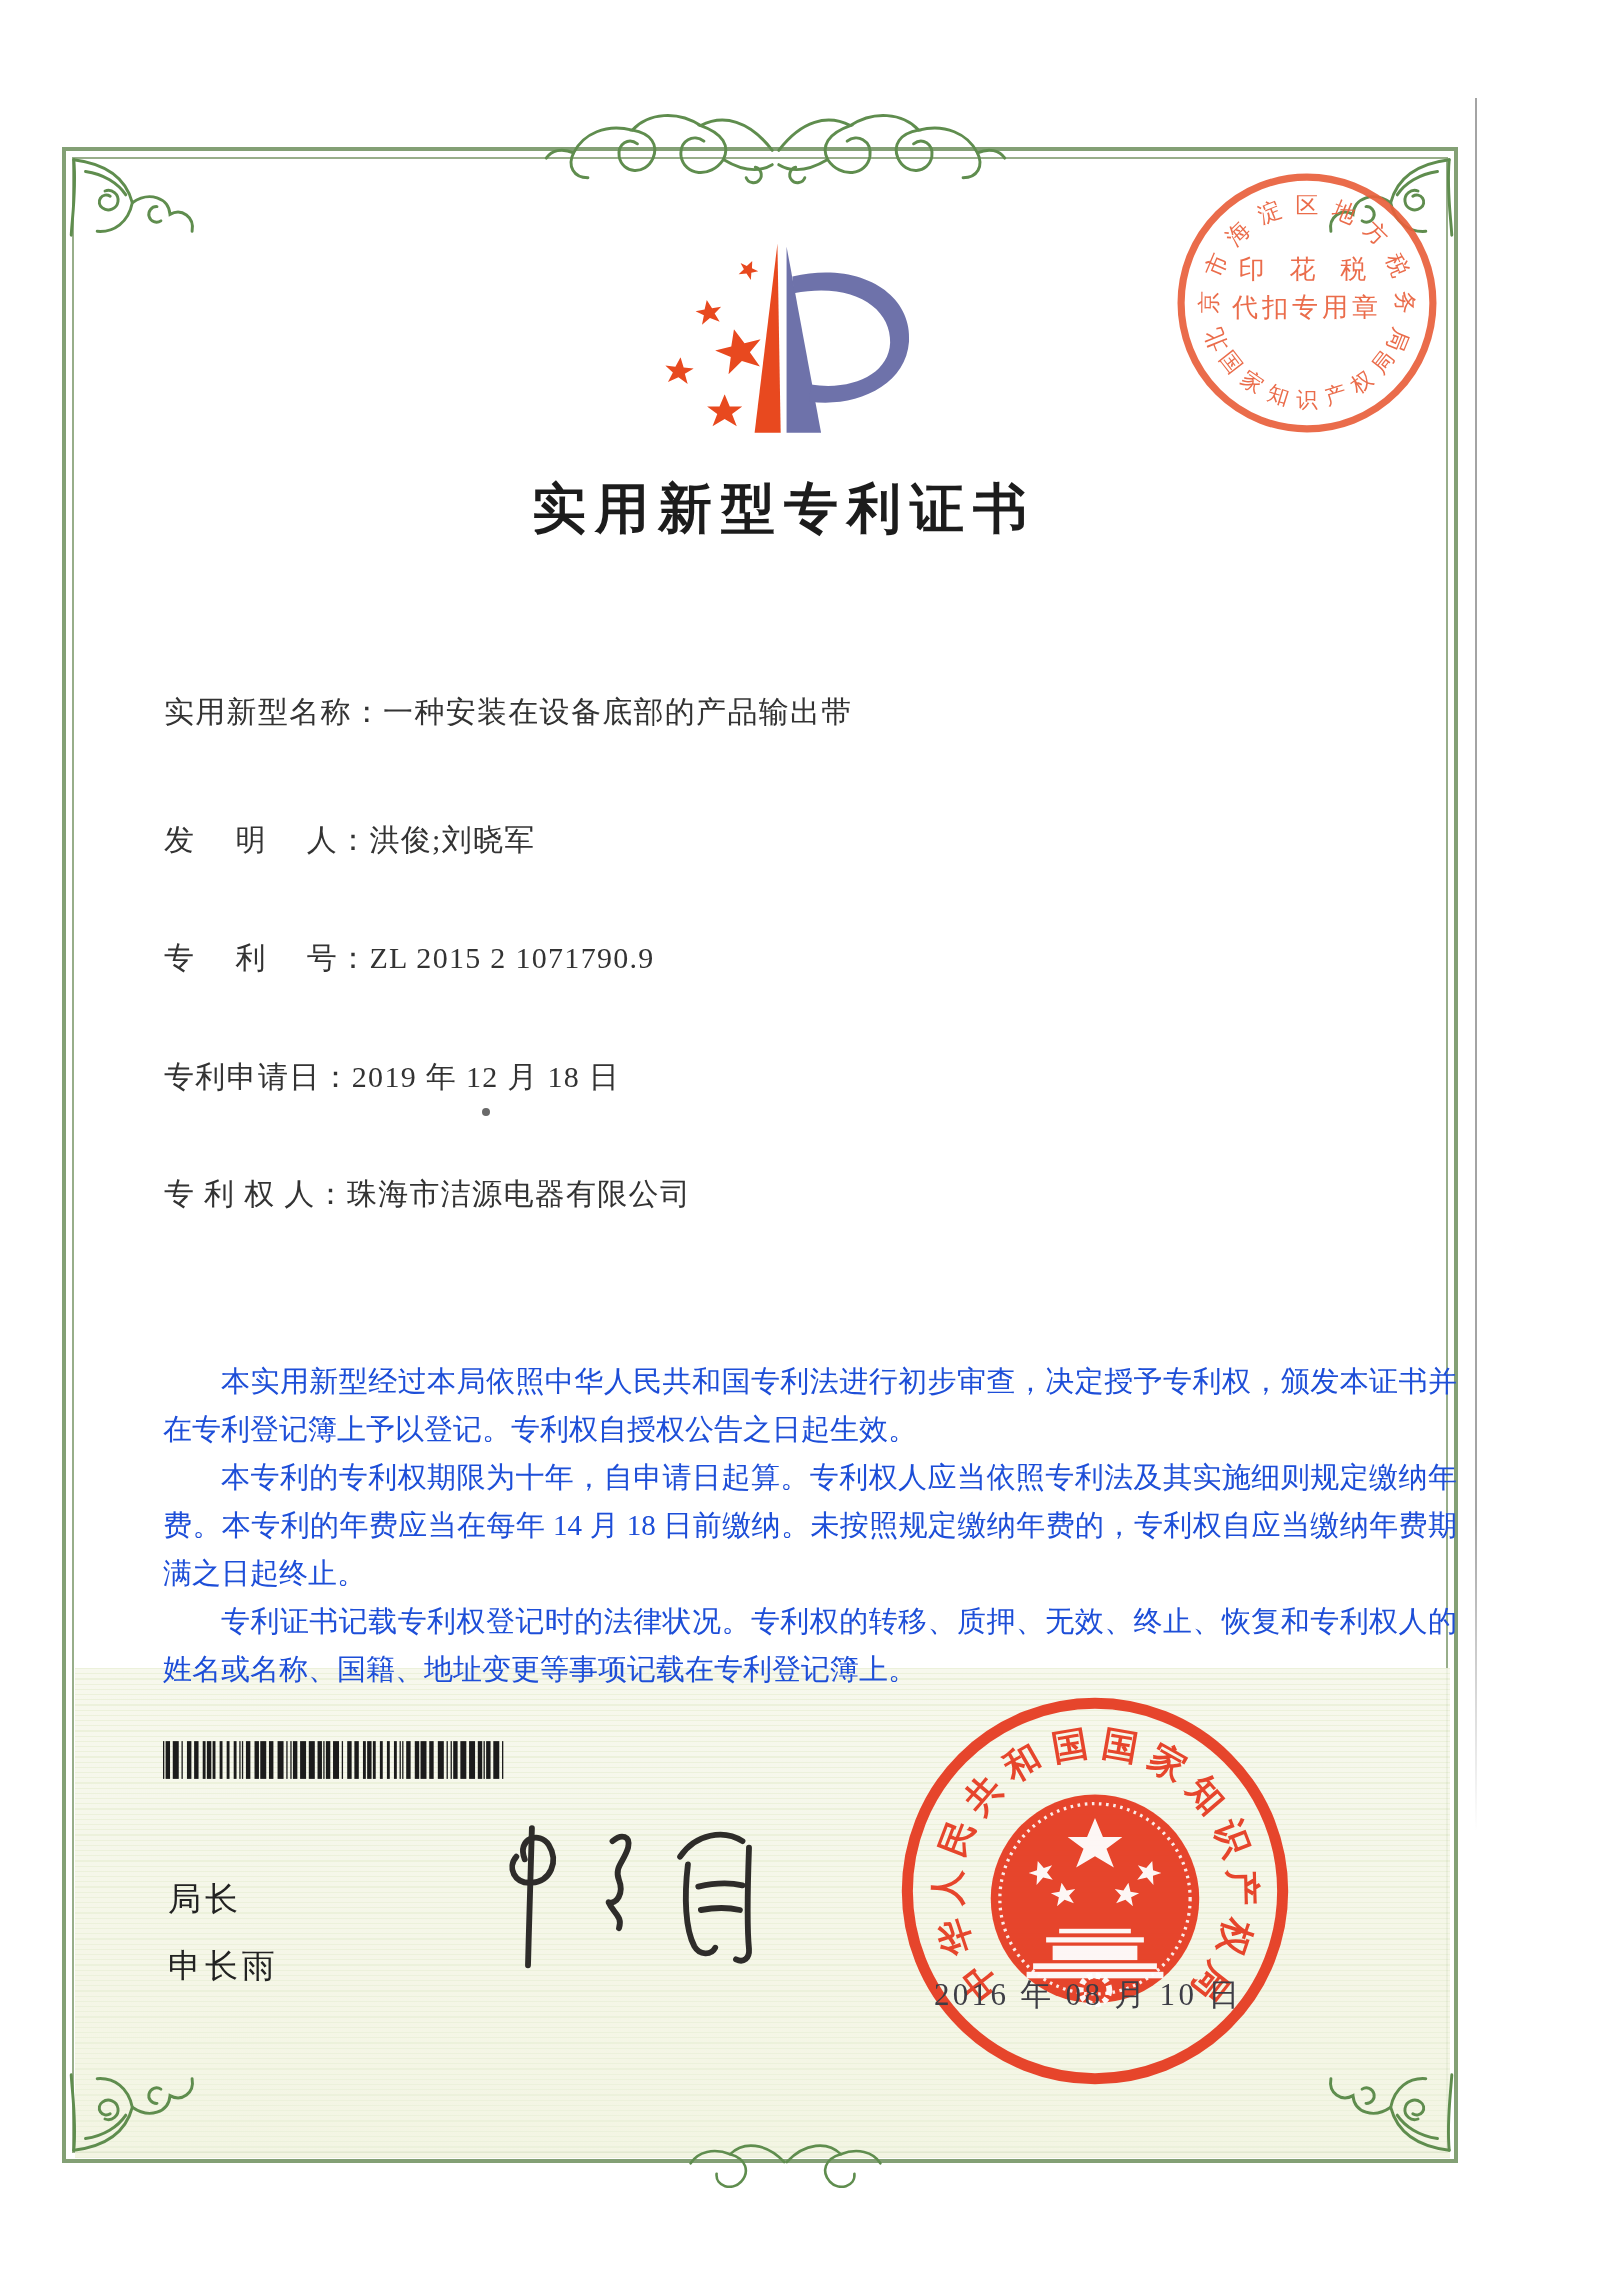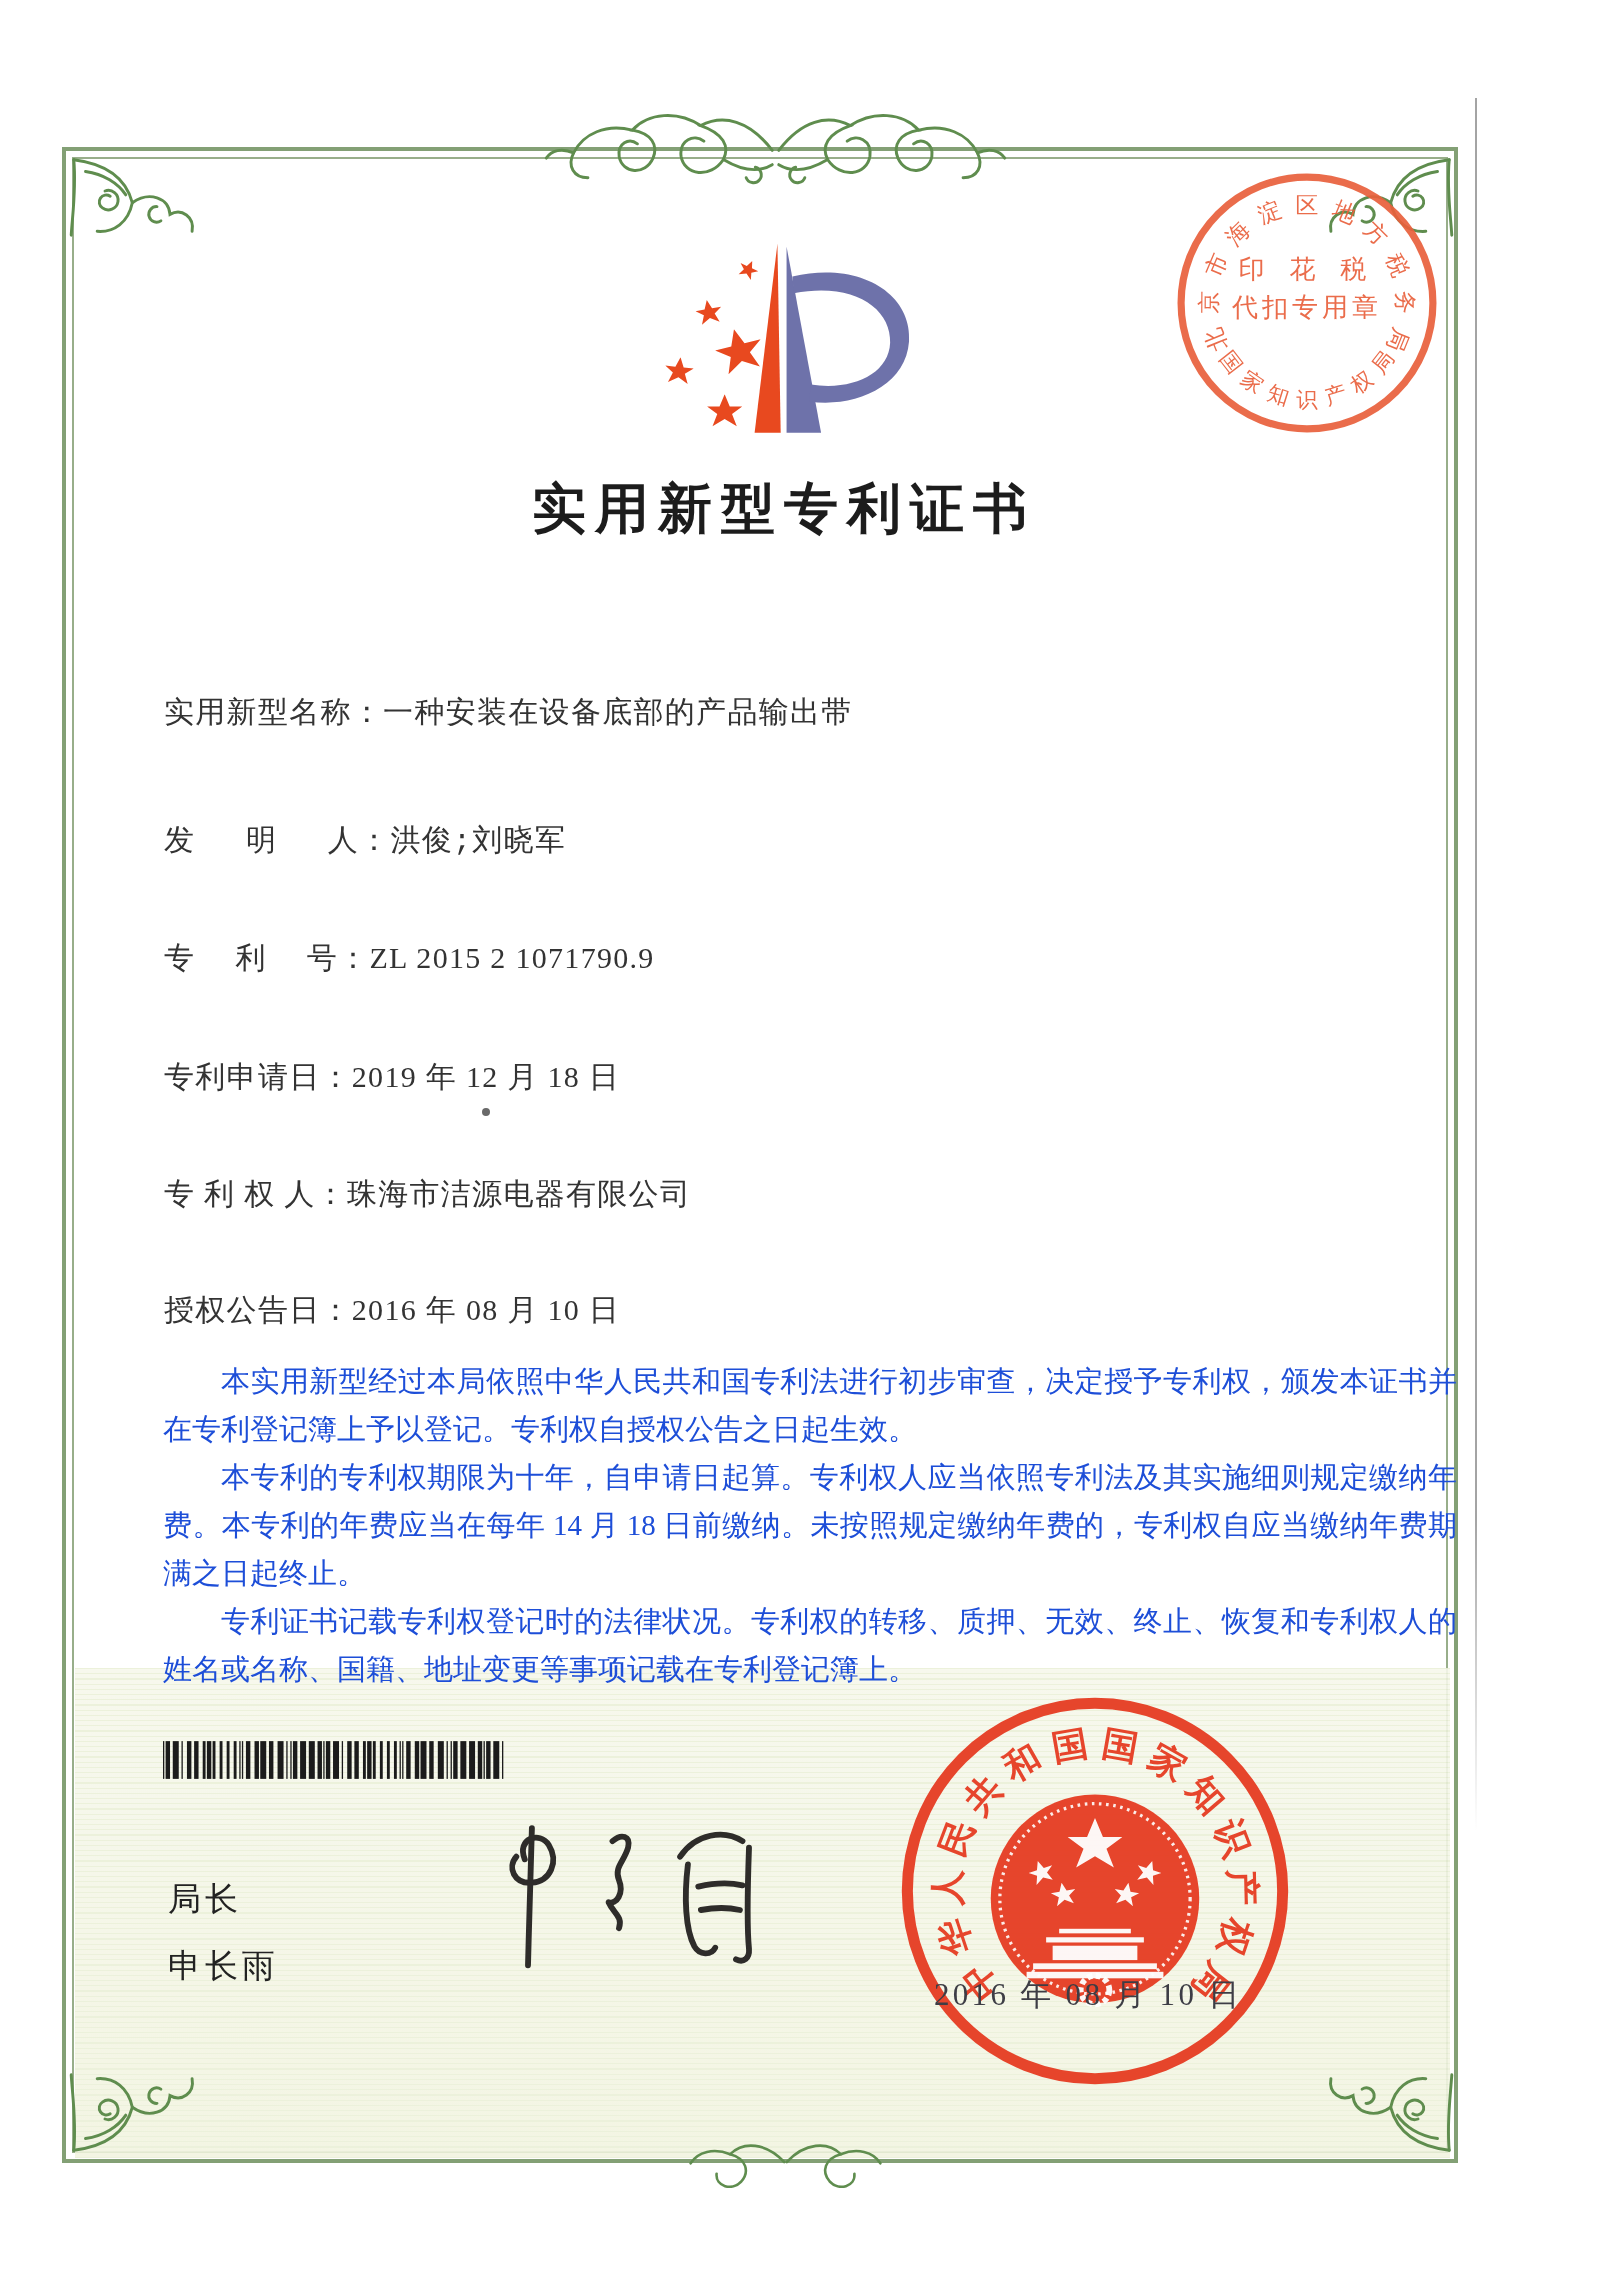--- a/index.html
+++ b/index.html
@@ -162,34 +162,31 @@
       </g>
     <text x="210" y="172" text-anchor="middle" font-size="40" fill="#e9603c" letter-spacing="14">印 花 税</text>
     <text x="210" y="230" text-anchor="middle" font-size="40" fill="#e9603c" letter-spacing="6">代扣专用章</text>
   </svg>
 
   <div class="title">实用新型专利证书</div>
 
   <div class="field" style="top:692px;">
     <span>实用新型名称：</span><span>一种安装在设备底部的产品输出带</span>
   </div>
-  <div class="field" style="top:820px;font-family:Liberation Mono, monospace;">
+  <div class="field" style="top:820px;">
     <span>发　 明 　人：</span><span>洪俊;刘晓军</span>
   </div>
   <div class="field" style="top:938px;">
     <span>专　 利 　号：</span><span>ZL 2015 2 1071790.9</span>
   </div>
   <div class="field" style="top:1057px;">
     <span>专利申请日：</span><span>2019 年 12 月 18 日</span>
   </div>
   <div class="field" style="top:1174px;">
     <span>专 利 权 人：</span><span>珠海市洁源电器有限公司</span>
-  </div>
-  <div class="field" style="top:1290px;">
-    <span>授权公告日：</span><span>2016 年 08 月 10 日</span>
   </div>
 
   <div class="speck"></div>
 
   <div class="body-text">
     <p>本实用新型经过本局依照中华人民共和国专利法进行初步审查，决定授予专利权，颁发本证书并在专利登记簿上予以登记。专利权自授权公告之日起生效。</p>
     <p>本专利的专利权期限为十年，自申请日起算。专利权人应当依照专利法及其实施细则规定缴纳年费。本专利的年费应当在每年 14 月 18 日前缴纳。未按照规定缴纳年费的，专利权自应当缴纳年费期满之日起终止。</p>
     <p>专利证书记载专利权登记时的法律状况。专利权的转移、质押、无效、终止、恢复和专利权人的姓名或名称、国籍、地址变更等事项记载在专利登记簿上。</p>
   </div>
 

